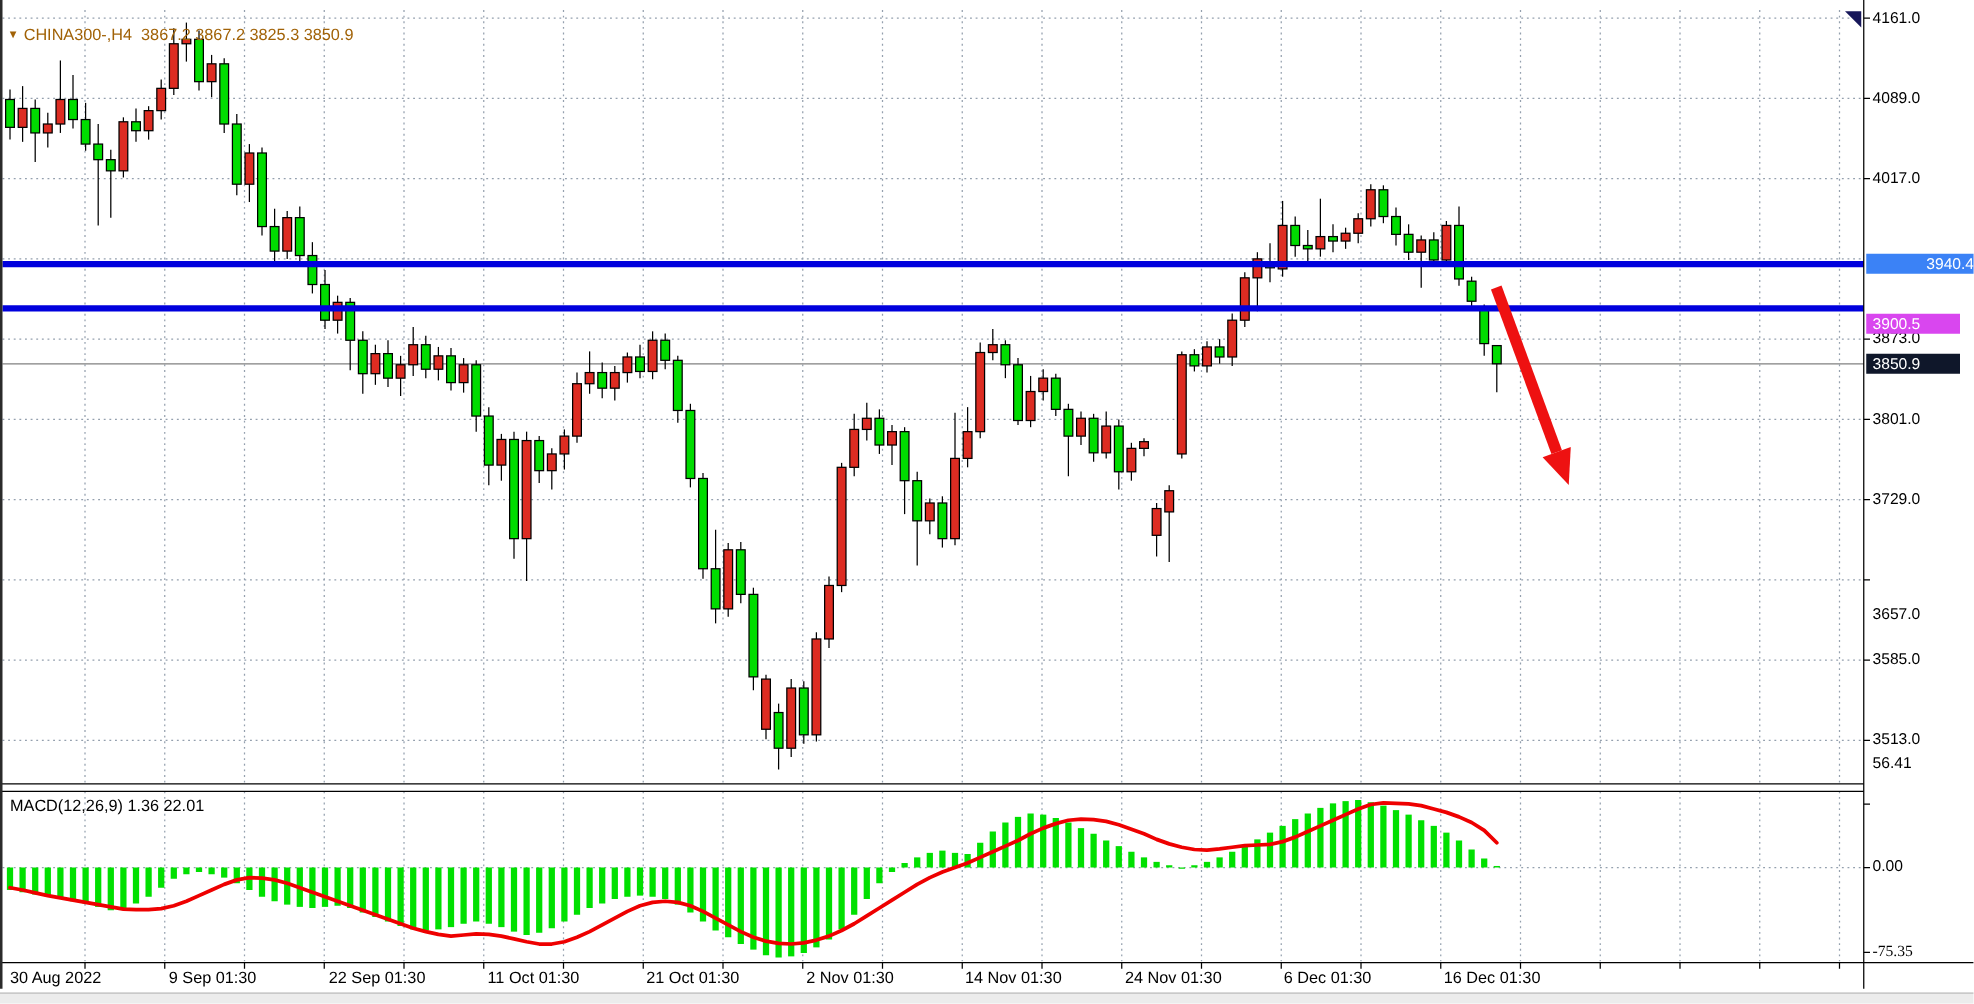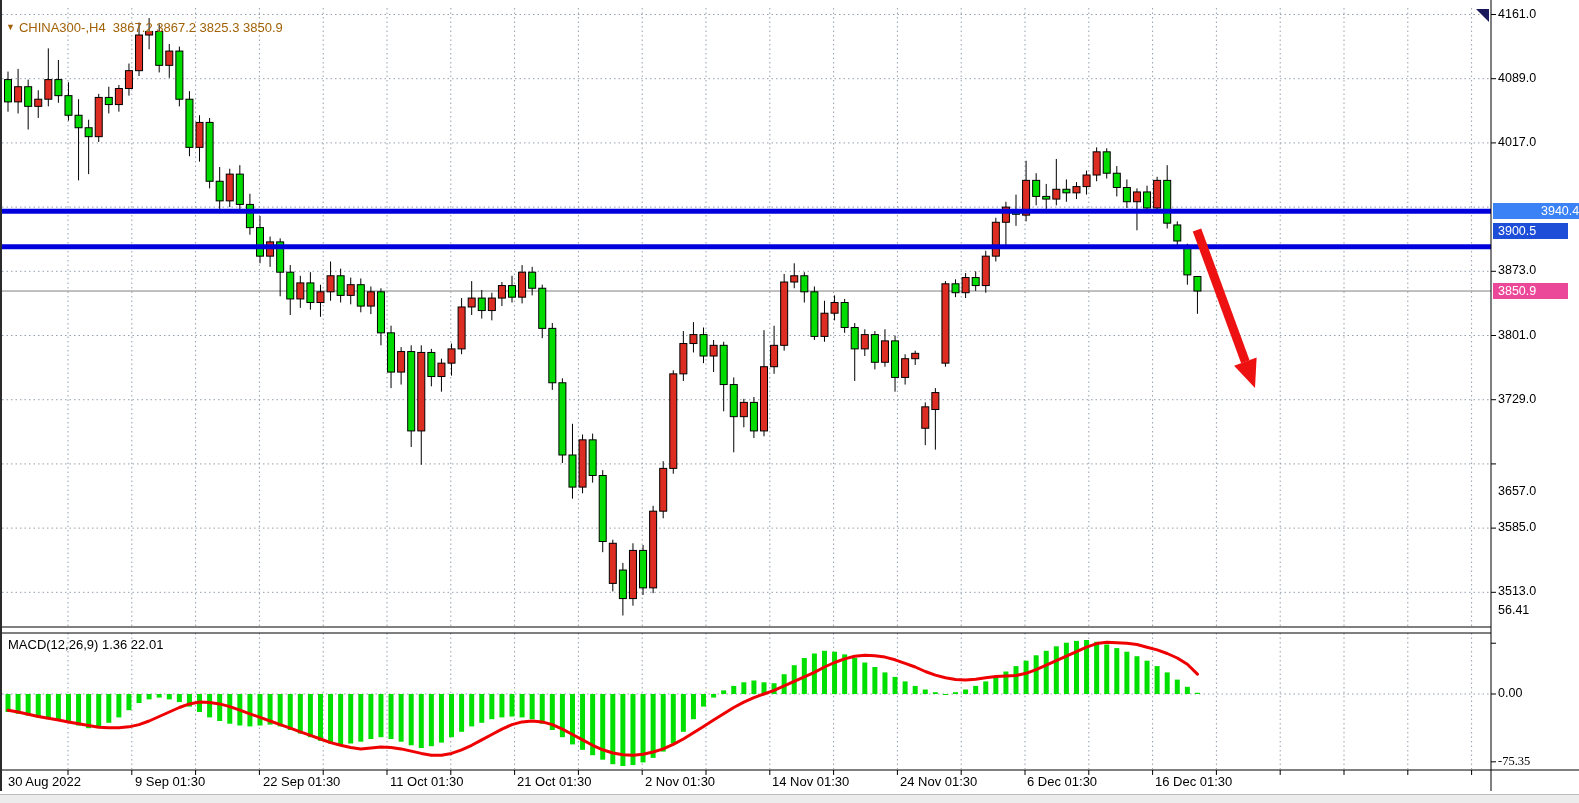--- a/index.html
+++ b/index.html
@@ -492,22 +492,22 @@
       <div class="axis-label" style="top: 263.31px;">3873.0</div>
       <div class="axis-label" style="top: 327.512px;">3801.0</div>
       <div class="axis-label" style="top: 391.714px;">3729.0</div>
       <div class="axis-label" style="top: 455.917px; margin-top: 28px;">3657.0</div>
       <div class="axis-label" style="top: 520.119px;">3585.0</div>
       <div class="axis-label" style="top: 584.322px;">3513.0</div>
       <div class="axis-label" style="top: 603px;">56.41</div>
       <div class="axis-label" style="top: 686px;">0.00</div>
       <div class="axis-label" style="top: 753.815px; font-family: Liberation Serif, serif;">-75.35</div>
       <div class="badge" style="top: 203.209px; background: #3b82f6; padding-left: 48px;">3940.4</div>
-      <div class="badge" style="top: 223px; background: #1d4ed8;">3900.5</div>
-      <div class="badge" style="top: 283.016px; background: #ec4899;">3850.9</div>
+      <div class="badge" style="top: 251px; background: #d946ef;">3900.5</div>
+      <div class="badge" style="top: 283.016px; background: #0f172a;">3850.9</div>
       <div class="date-label" style="left: 8px;">30 Aug 2022</div>
       <div class="date-label" style="left: 135px;">9 Sep 01:30</div>
       <div class="date-label" style="left: 263px;">22 Sep 01:30</div>
       <div class="date-label" style="left: 390px;">11 Oct 01:30</div>
       <div class="date-label" style="left: 517px;">21 Oct 01:30</div>
       <div class="date-label" style="left: 645px;">2 Nov 01:30</div>
       <div class="date-label" style="left: 772px;">14 Nov 01:30</div>
       <div class="date-label" style="left: 900px;">24 Nov 01:30</div>
       <div class="date-label" style="left: 1027px;">6 Dec 01:30</div>
       <div class="date-label" style="left: 1155px;">16 Dec 01:30</div>

